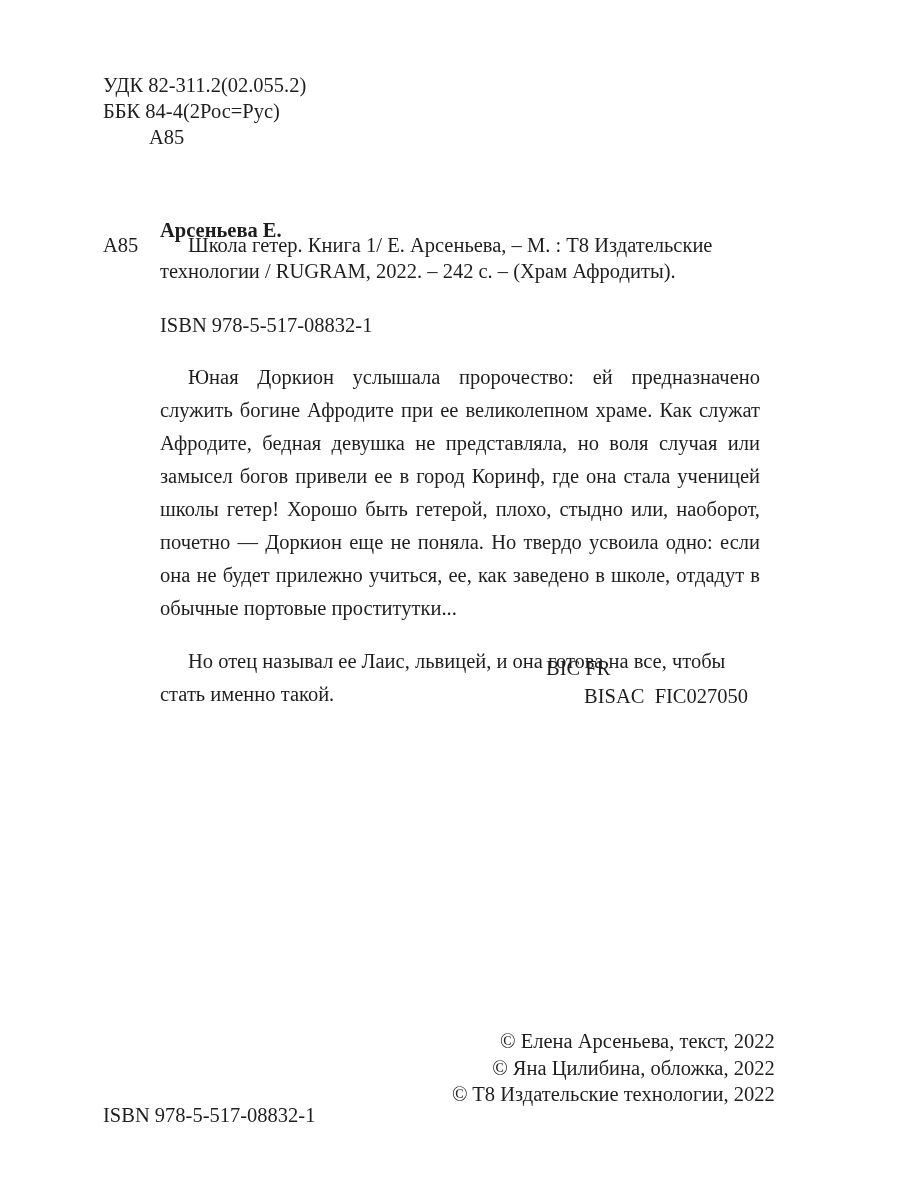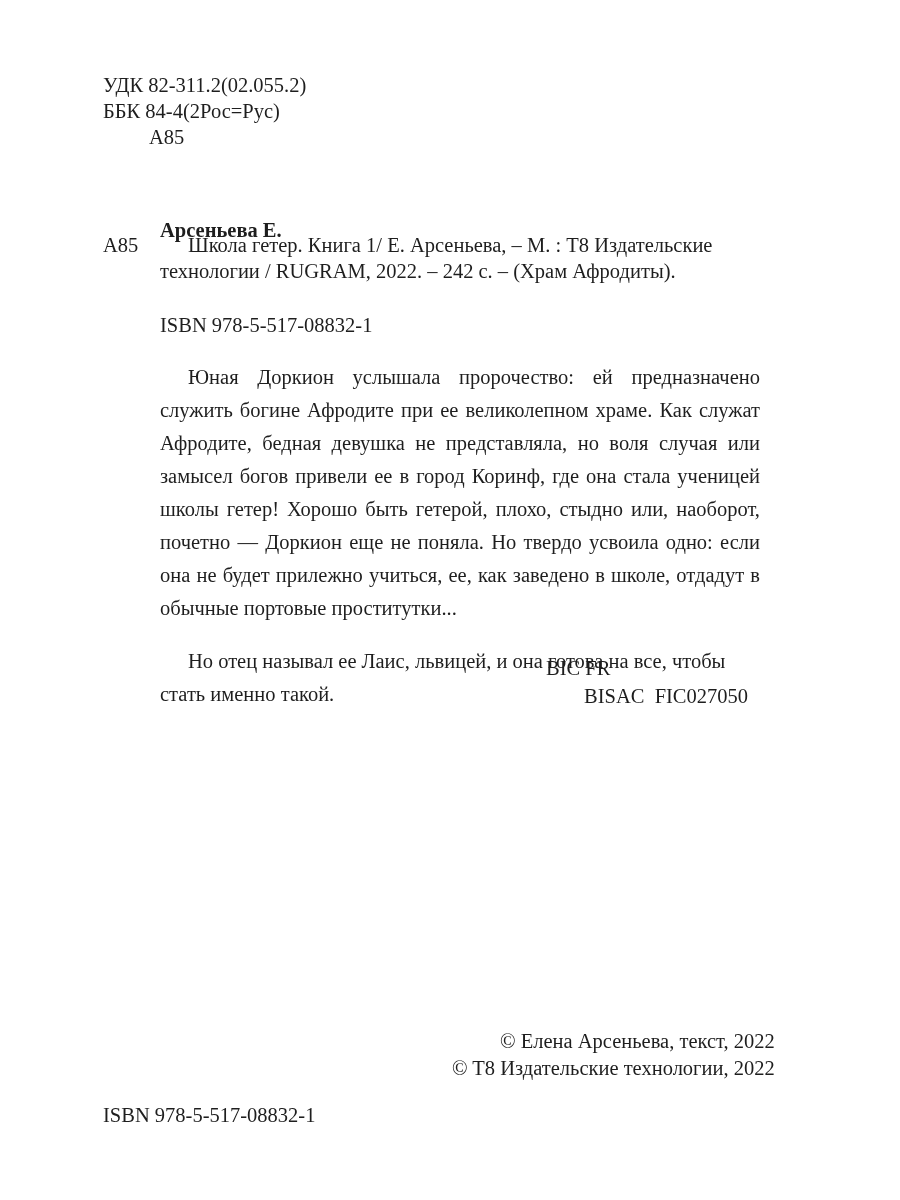--- a/index.html
+++ b/index.html
@@ -29,16 +29,17 @@
 <div class="para" style="top:361px;">
   <p>Юная Доркион услышала пророчество: ей предназначено служить богине Афродите при ее великолепном храме. Как служат Афродите, бедная девушка не представляла, но воля случая или замысел богов привели ее в город Коринф, где она стала ученицей школы гетер! Хорошо быть гетерой, плохо, стыдно или, наоборот, почетно — Доркион еще не поняла. Но твердо усвоила одно: если она не будет прилежно учиться, ее, как заведено в школе, отдадут в обычные портовые проститутки...</p>
   <p class="last">Но отец называл ее Лаис, львицей, и она готова на все, чтобы стать именно такой.</p>
 </div>
 
 <div class="abs" style="left:546px; top:655px;text-align:right;">BIC FR</div>
 <div class="abs" style="left:544px; top:683px; white-space:pre;margin-left:40px;">BISAC  FIC027050</div>
 
 <div class="copy">
   <div>© Елена Арсеньева, текст, 2022</div>
+  <div>© Яна Цилибина, обложка, 2022</div>
   <div>© T8 Издательские технологии, 2022</div>
 </div>
 
 <div class="abs" style="left:103px; top:1102px;">ISBN 978-5-517-08832-1</div>
 
 </body></html>

